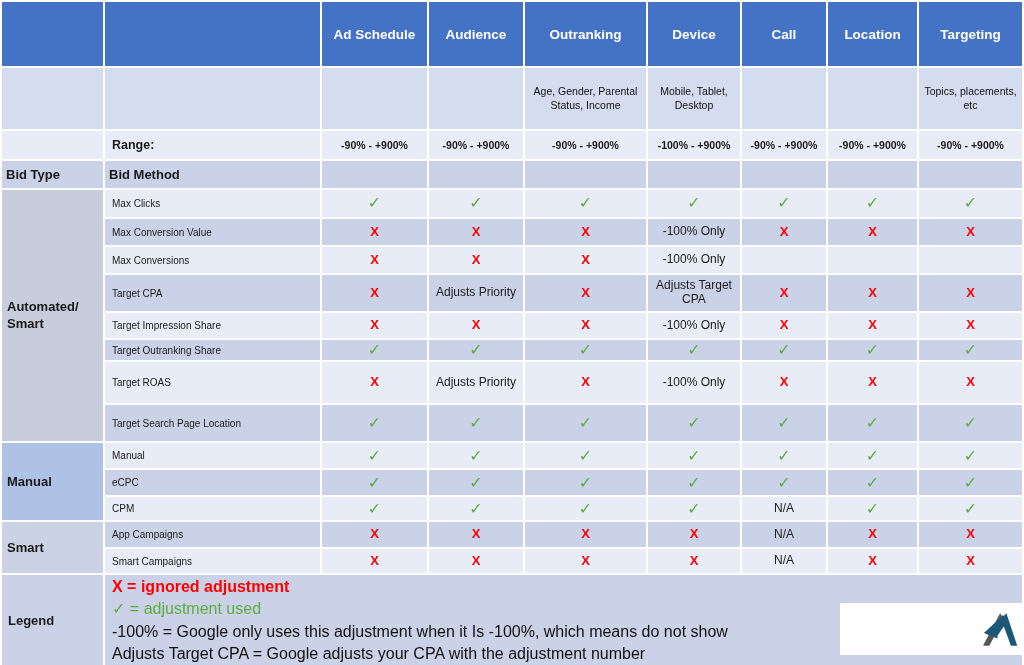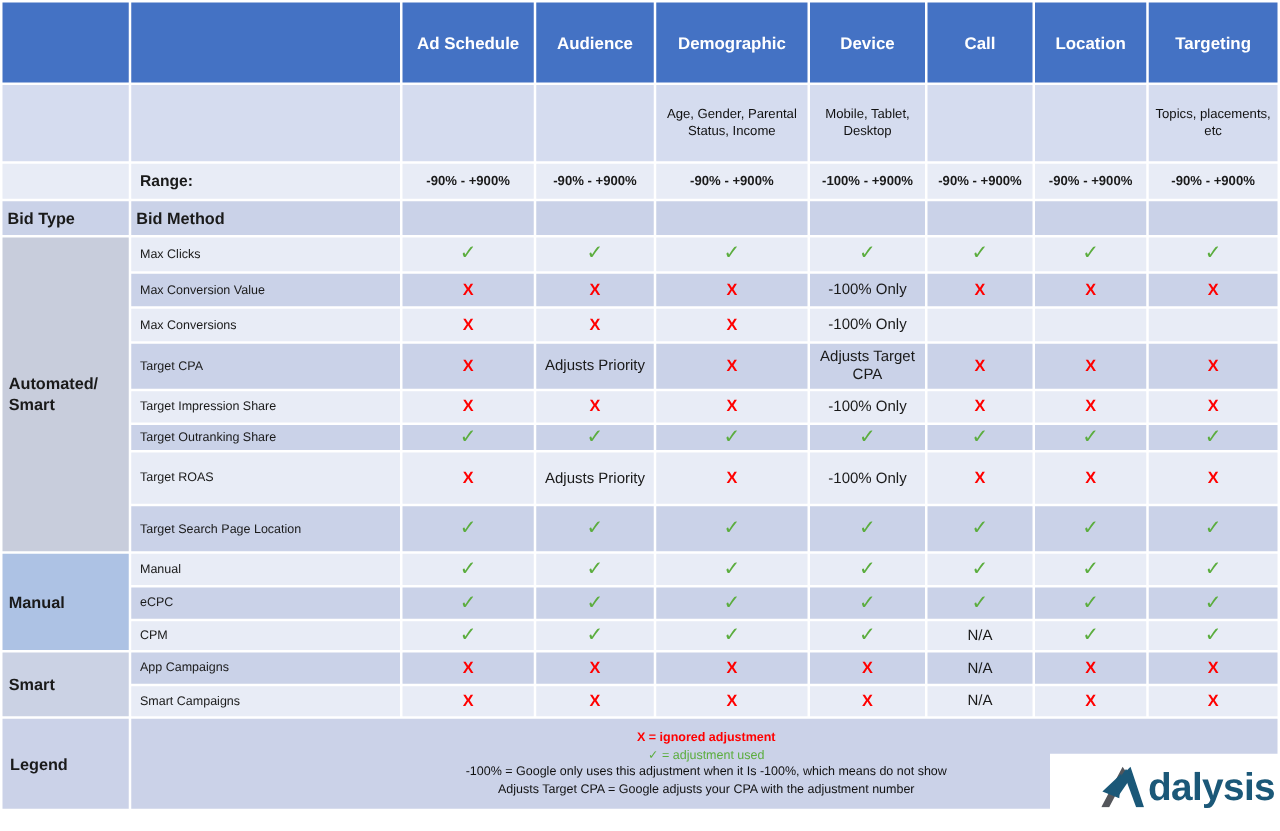--- a/index.html
+++ b/index.html
@@ -97,21 +97,21 @@
     background: #CBD2E8;
     height: 70px;
     vertical-align: middle;
   }
   td.legend-label {
     font-size: 13px;
     font-weight: bold;
     padding-left: 6px;
   }
   td.legend-body { padding-left: 7px; }
-  .legend-line { font-size: 10px; line-height: 1.38; color: #111; text-align: center; }
+  .legend-line { font-size: 16px; line-height: 1.38; color: #111; }
   .legend-line.red   { color: var(--x-red, #FF0000); font-weight: bold; }
   .legend-line.green { color: var(--check-green, #5BAD3E); font-weight: 400; }
   
   .logo-box {
     position: absolute;
     right: 0;
     top: 603px;
     width: 184px;
     height: 52px;
     background: #ffffff;
@@ -145,21 +145,21 @@
       <col style="width:84px">
         <col style="width:89px">
         <col style="width:103px">
     </colgroup>
     <thead>
       <tr class="head-row">
         <th></th>
         <th></th>
         <th>Ad Schedule</th>
         <th>Audience</th>
-        <th>Demographic</th>
+        <th>Outranking</th>
         <th>Device</th>
         <th>Call</th>
         <th>Location</th>
         <th>Targeting</th>
       </tr>
     </thead>
     <tbody>
       <tr class="desc-row">
         <td></td>
         <td></td>
@@ -343,15 +343,14 @@
     </tbody>
   </table>
 
   <div class="logo-box">
     <svg class="logo-icon" width="36" height="33" viewBox="0 0 40 36" aria-hidden="true">
       <polygon fill="#54565B" points="0,36 7,36 23,6 19,0"></polygon>
       <polygon fill="#1B5878" points="20,6 26,0 38,36 31,36"></polygon>
       <polygon fill="#1B5878" points="1,22 18,6 16,28"></polygon>
       <polygon fill="#1B5878" points="12,16 22,2 27,9 16,25"></polygon>
     </svg>
-    <span class="logo-text" id="logo-text">dalysis</span>
   </div>
 </div>
 
 </body></html>

